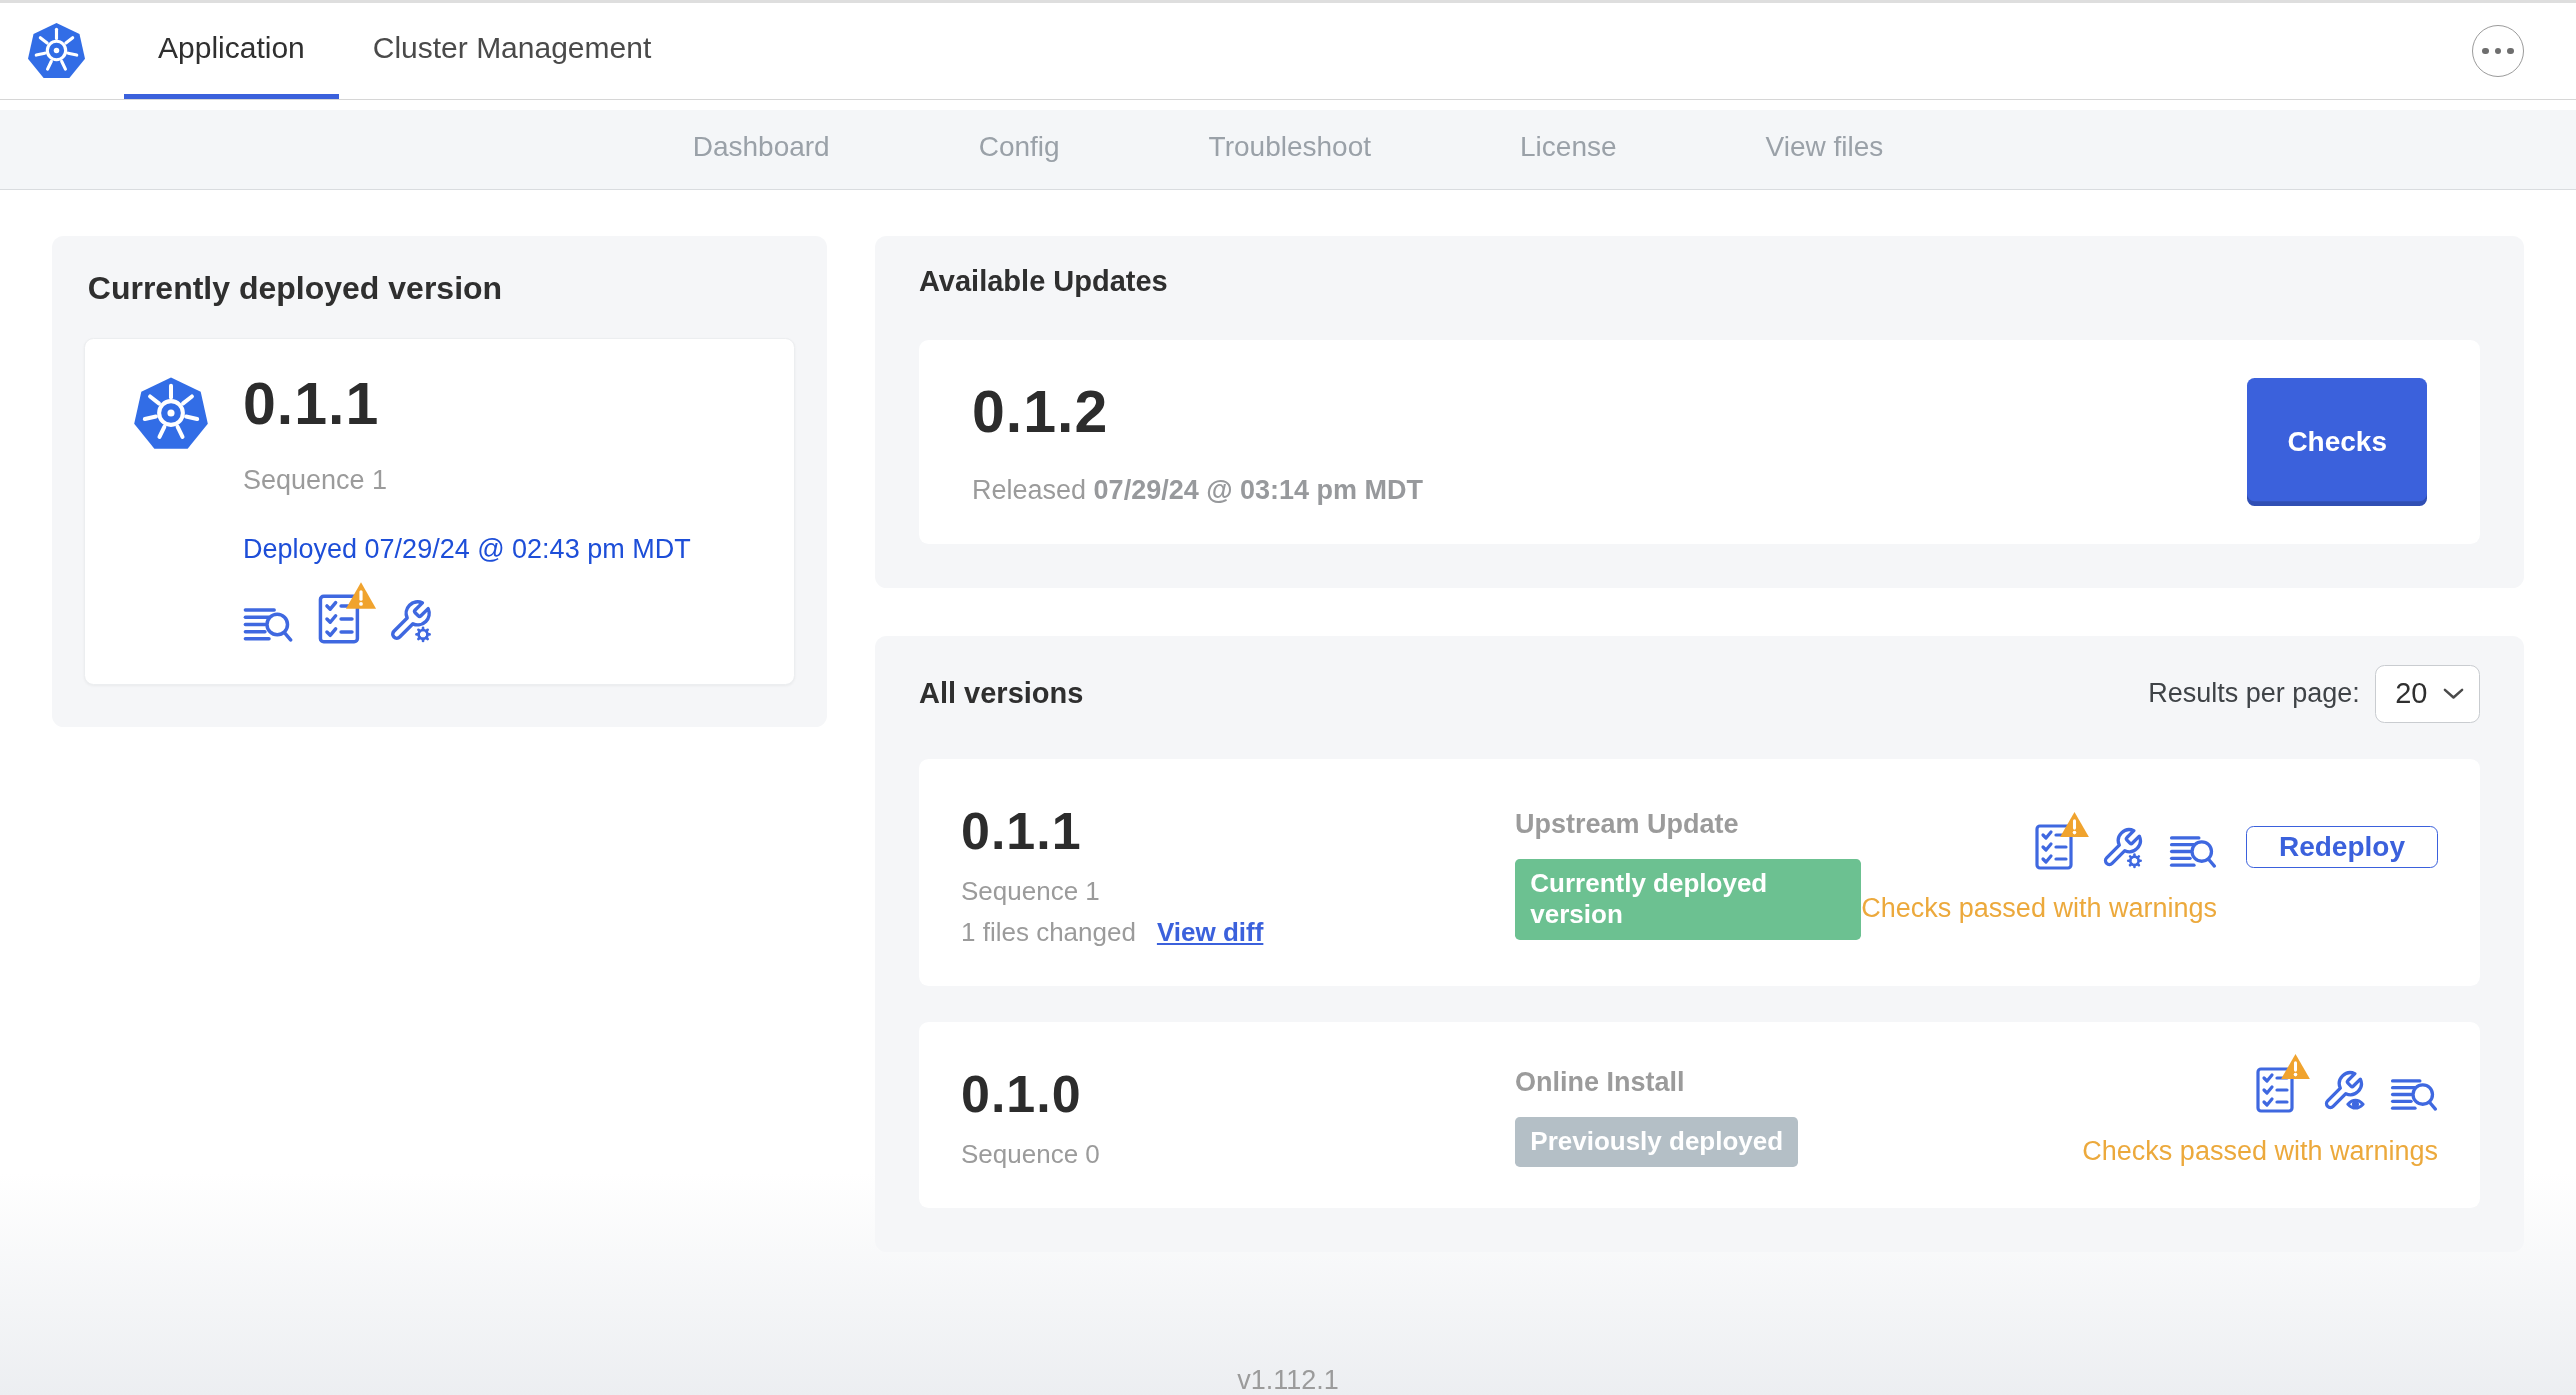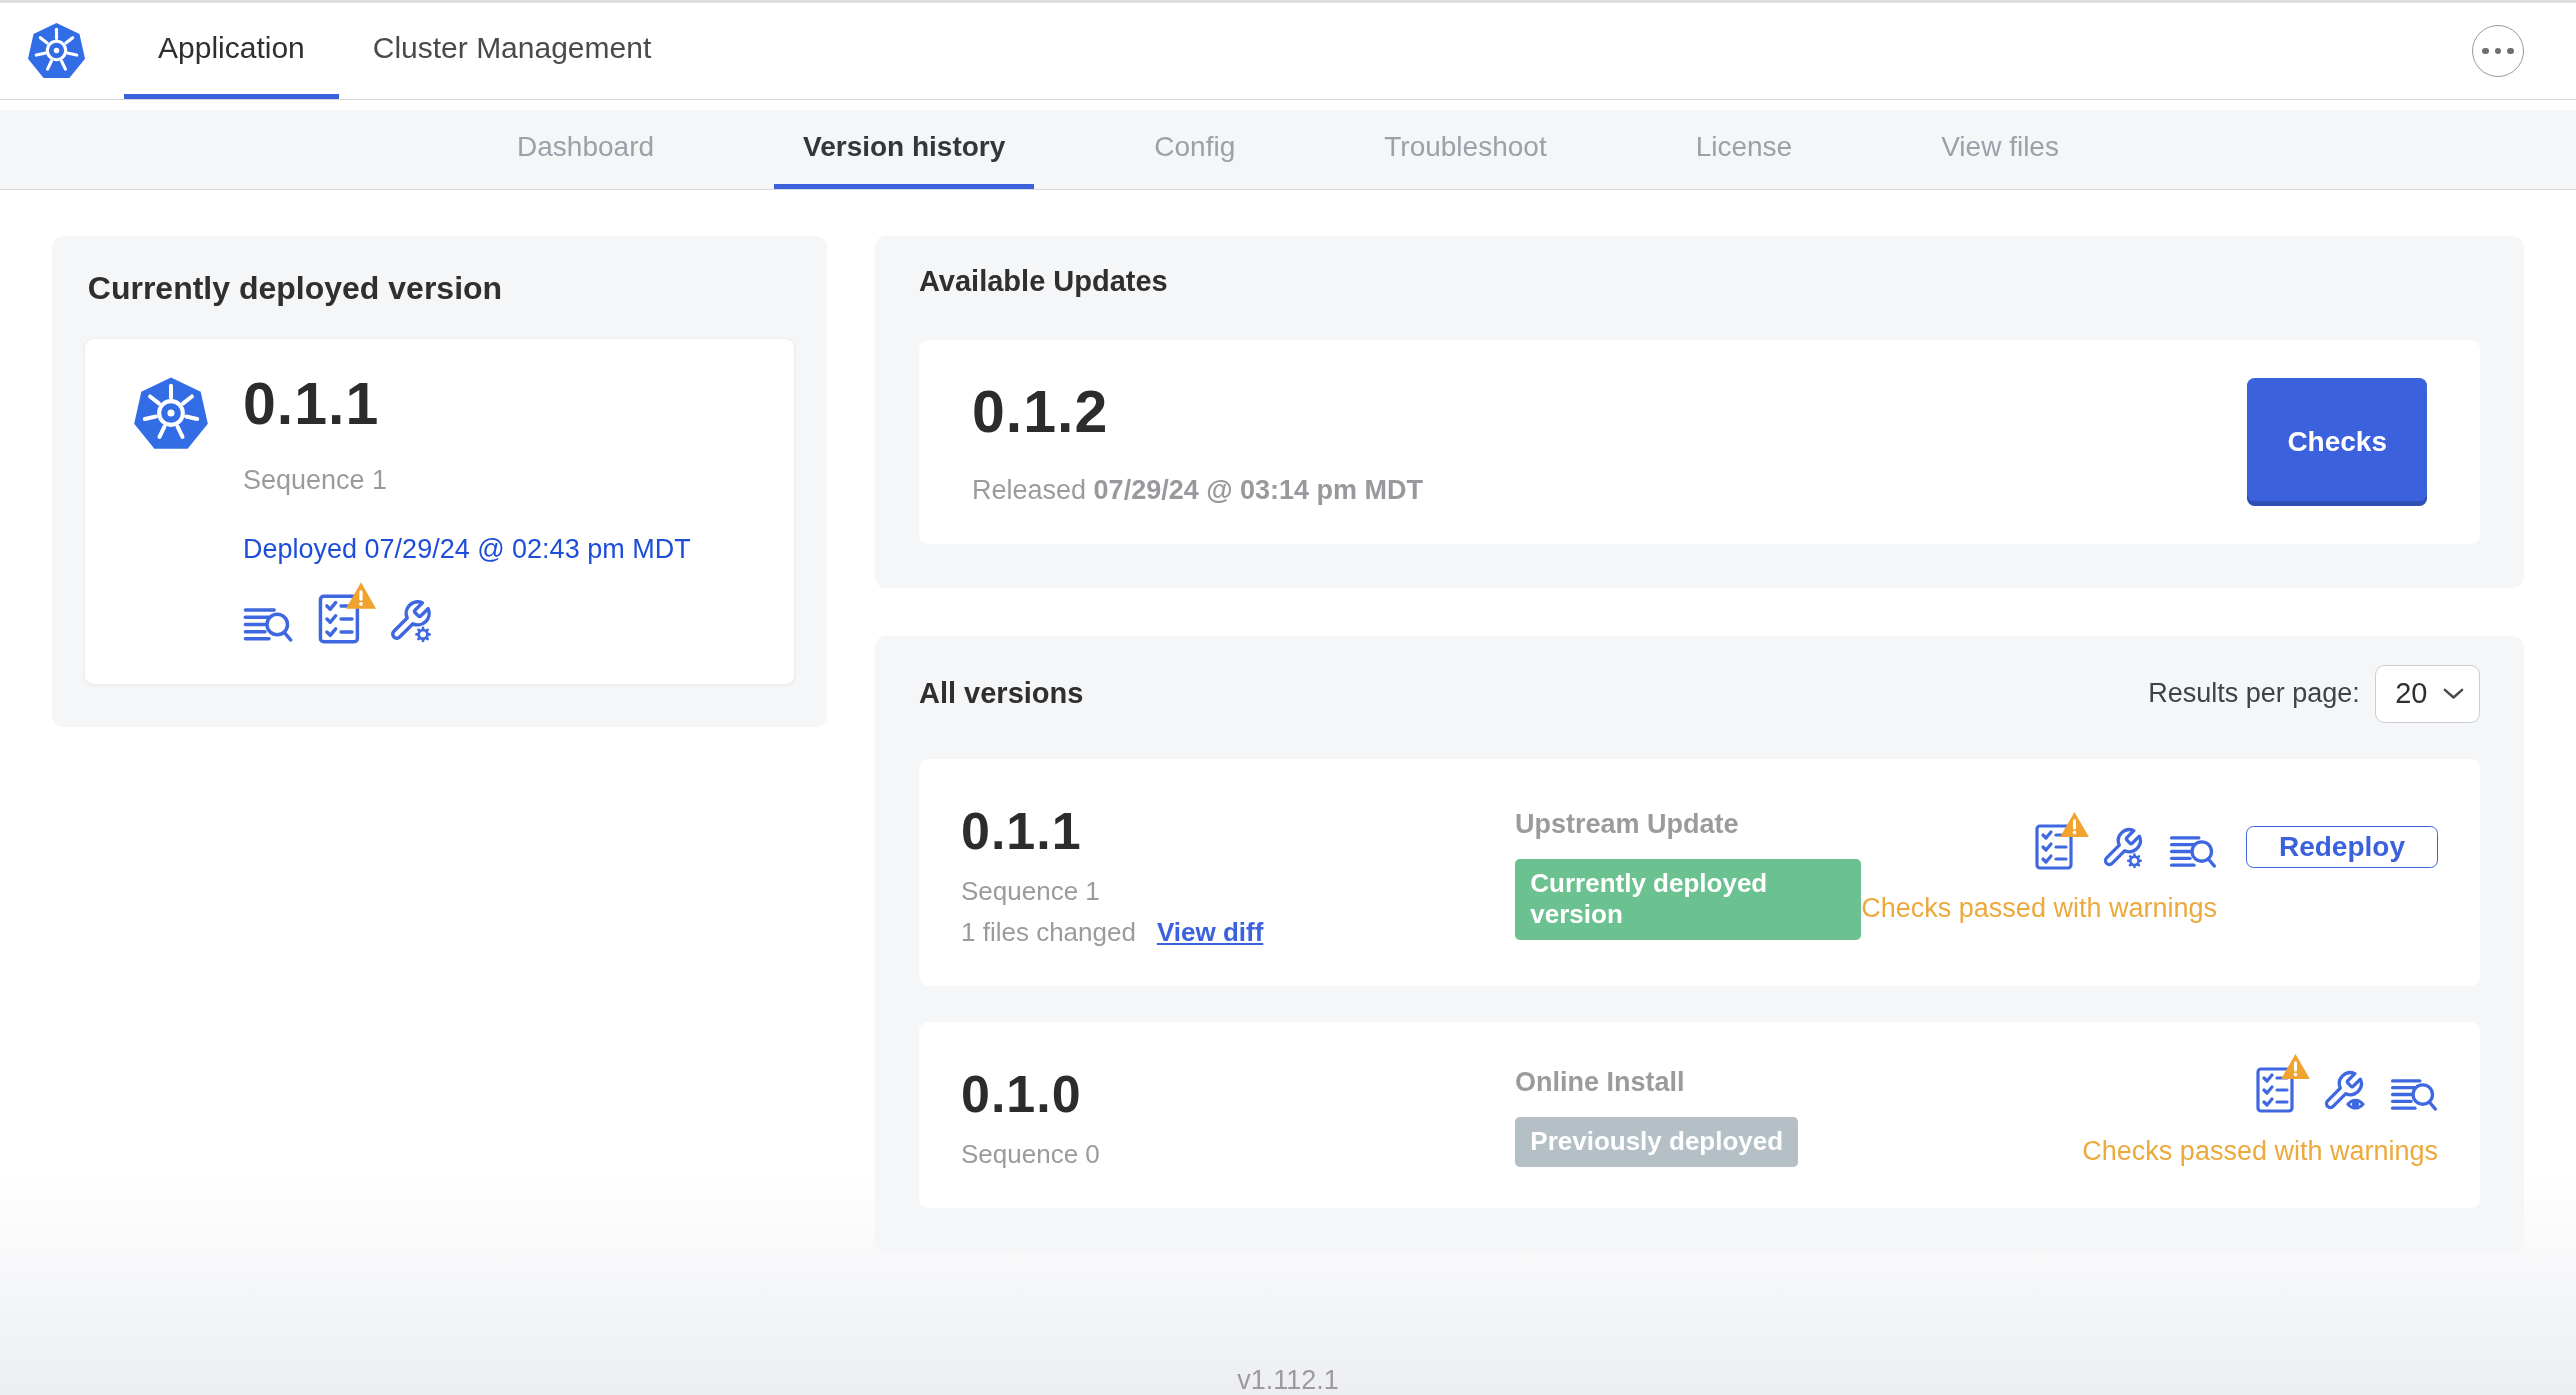--- a/index.html
+++ b/index.html
@@ -162,21 +162,20 @@
     </div>
     <div class="ellipsis-btn">
       <i></i>
         <i></i>
         <i></i>
     </div>
   </div>
 
   <div class="subnav">
     <div class="subnav-tab">Dashboard</div>
-    <div class="subnav-tab active">Version history</div>
     <div class="subnav-tab">Config</div>
     <div class="subnav-tab">Troubleshoot</div>
     <div class="subnav-tab">License</div>
     <div class="subnav-tab">View files</div>
   </div>
 
   <div class="main">
 
     <div class="panel deployed-panel">
       <div class="deployed-title">Currently deployed version</div>

